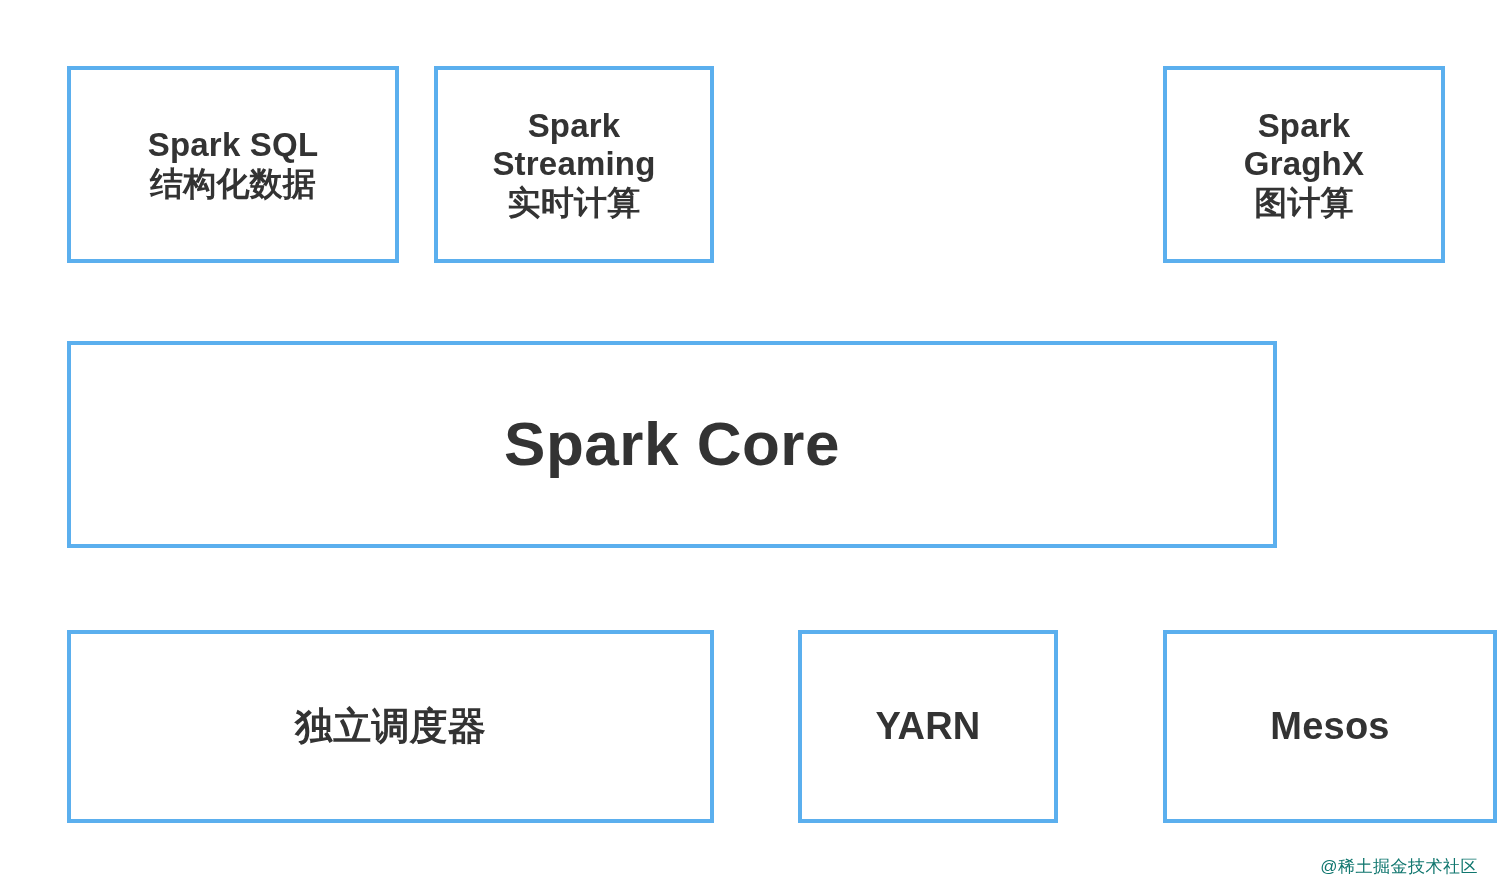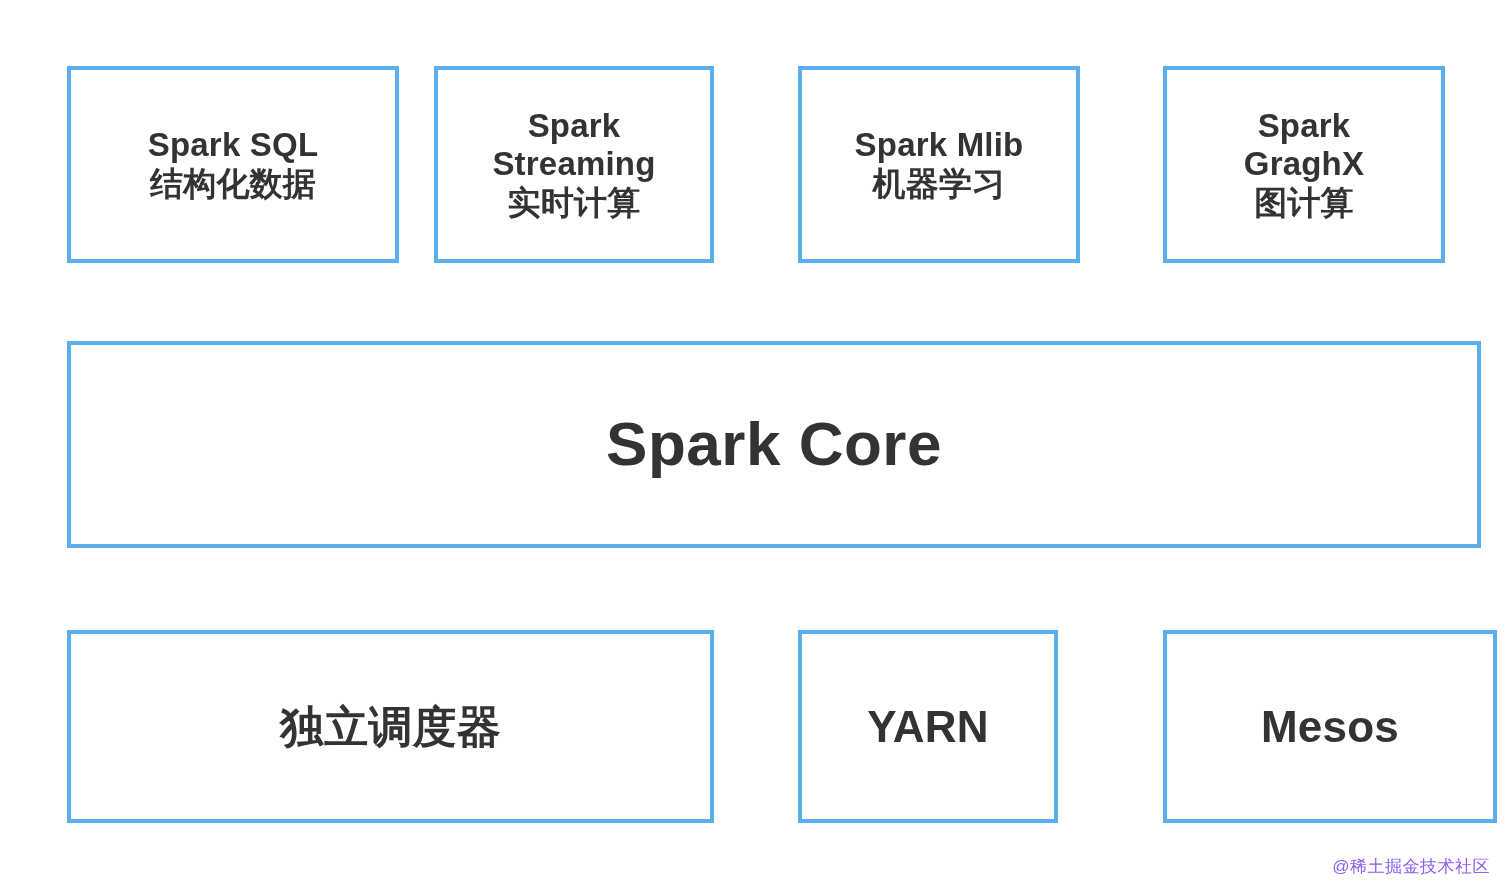--- a/index.html
+++ b/index.html
@@ -40,65 +40,61 @@
   .t2 { left: 434px;  width: 280px; }
   .t3 { left: 798px;  width: 282px; }
   .t4 { left: 1163px; width: 282px; }
   .top-row .box-label { font-size: 33px; }
 
   
   .core-bar {
     top: 341px;
     height: 207px;
     left: 67px;
-    width: 1414px;
+    width: 1210px;
   }
   .core-bar .box-label {
     font-size: 62px;
     letter-spacing: 0.5px;
   }
 
   
   .bottom-row { top: 630px; height: 193px; }
   .b1 { left: 67px;   width: 647px; }
   .b2 { left: 798px;  width: 260px; }
   .b3 { left: 1163px; width: 334px; }
-  .bottom-row .box-label { font-size: 44px; }
+  .bottom-row .box-label { font-size: 38px; }
 
   
   .watermark {
     position: absolute;
-    right: 22px;
+    right: 34px;
     bottom: 14px;
     font-size: 17px;
-    color: #8b5cf6;
+    color: #0f766e;
     letter-spacing: 0.5px;
     user-select: none;
   }
 </style>
 </head>
 <body>
 
 <div id="canvas">
 
   <div class="box top-row t1">
     <span class="box-label">Spark SQL
 结构化数据</span>
   </div>
 
   <div class="box top-row t2">
     <span class="box-label">Spark
 Streaming
 实时计算</span>
   </div>
 
-  <div class="box top-row t3">
-    <span class="box-label">Spark Mlib
-机器学习</span>
-  </div>
 
   <div class="box top-row t4">
     <span class="box-label">Spark
 GraghX
 图计算</span>
   </div>
 
   <div class="box core-bar">
     <span class="box-label">Spark Core</span>
   </div>

